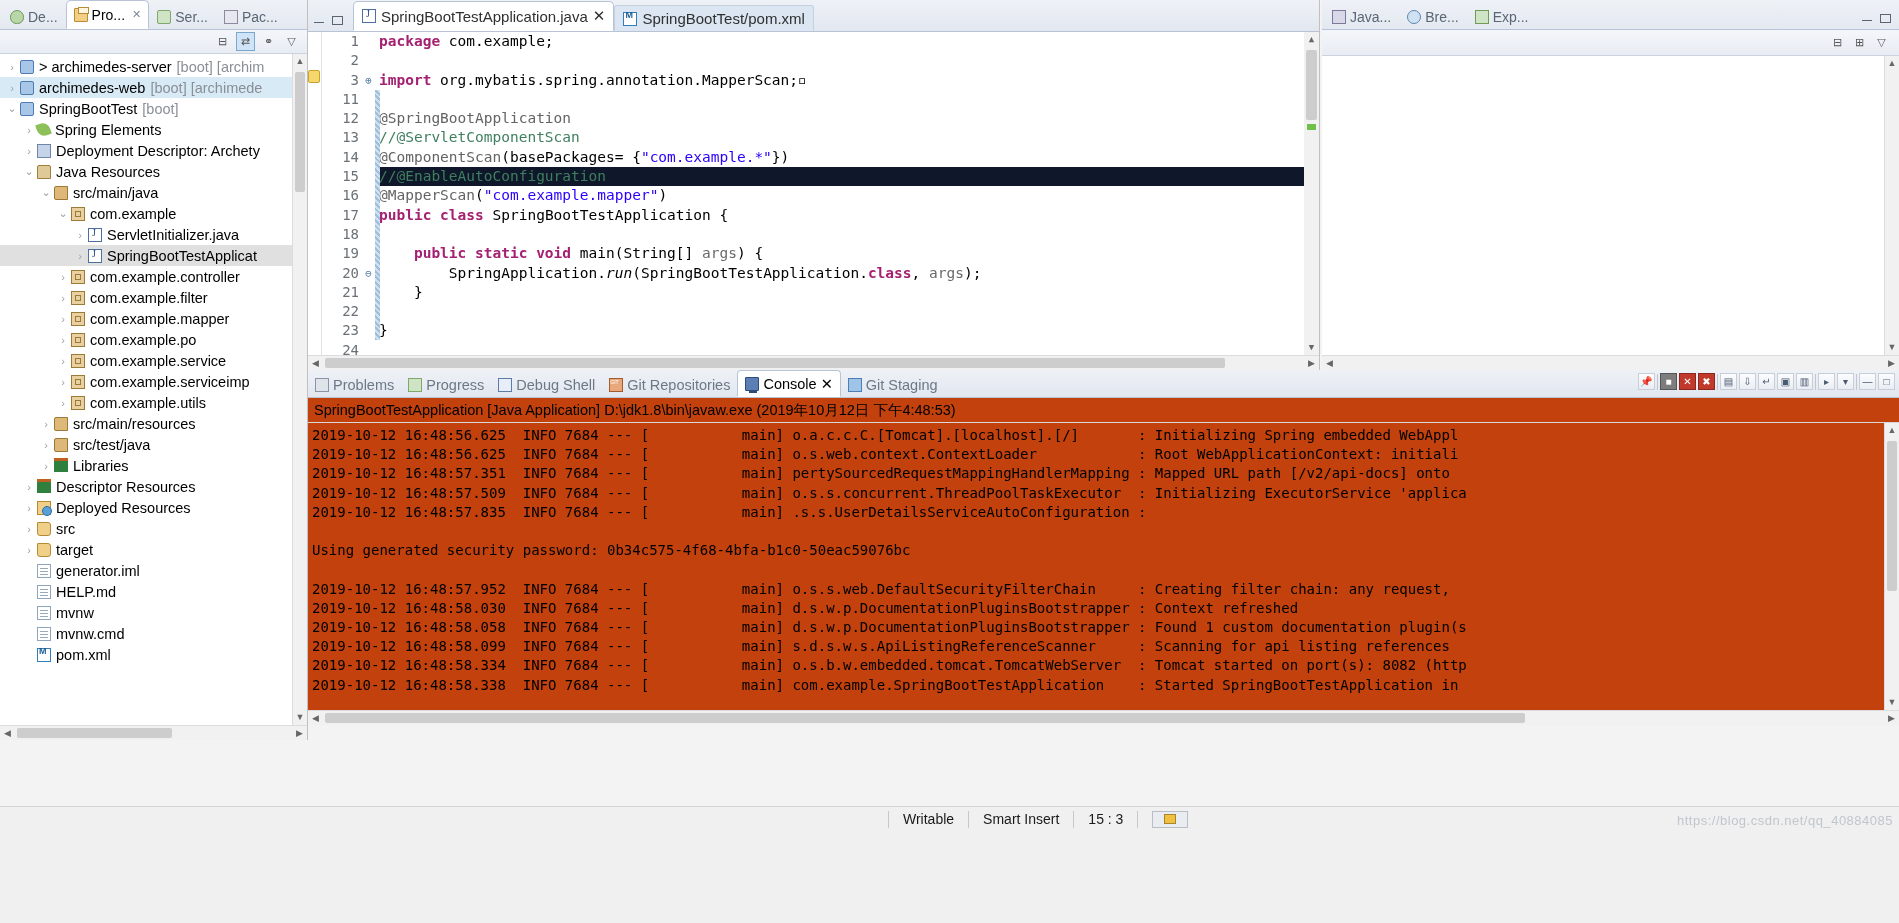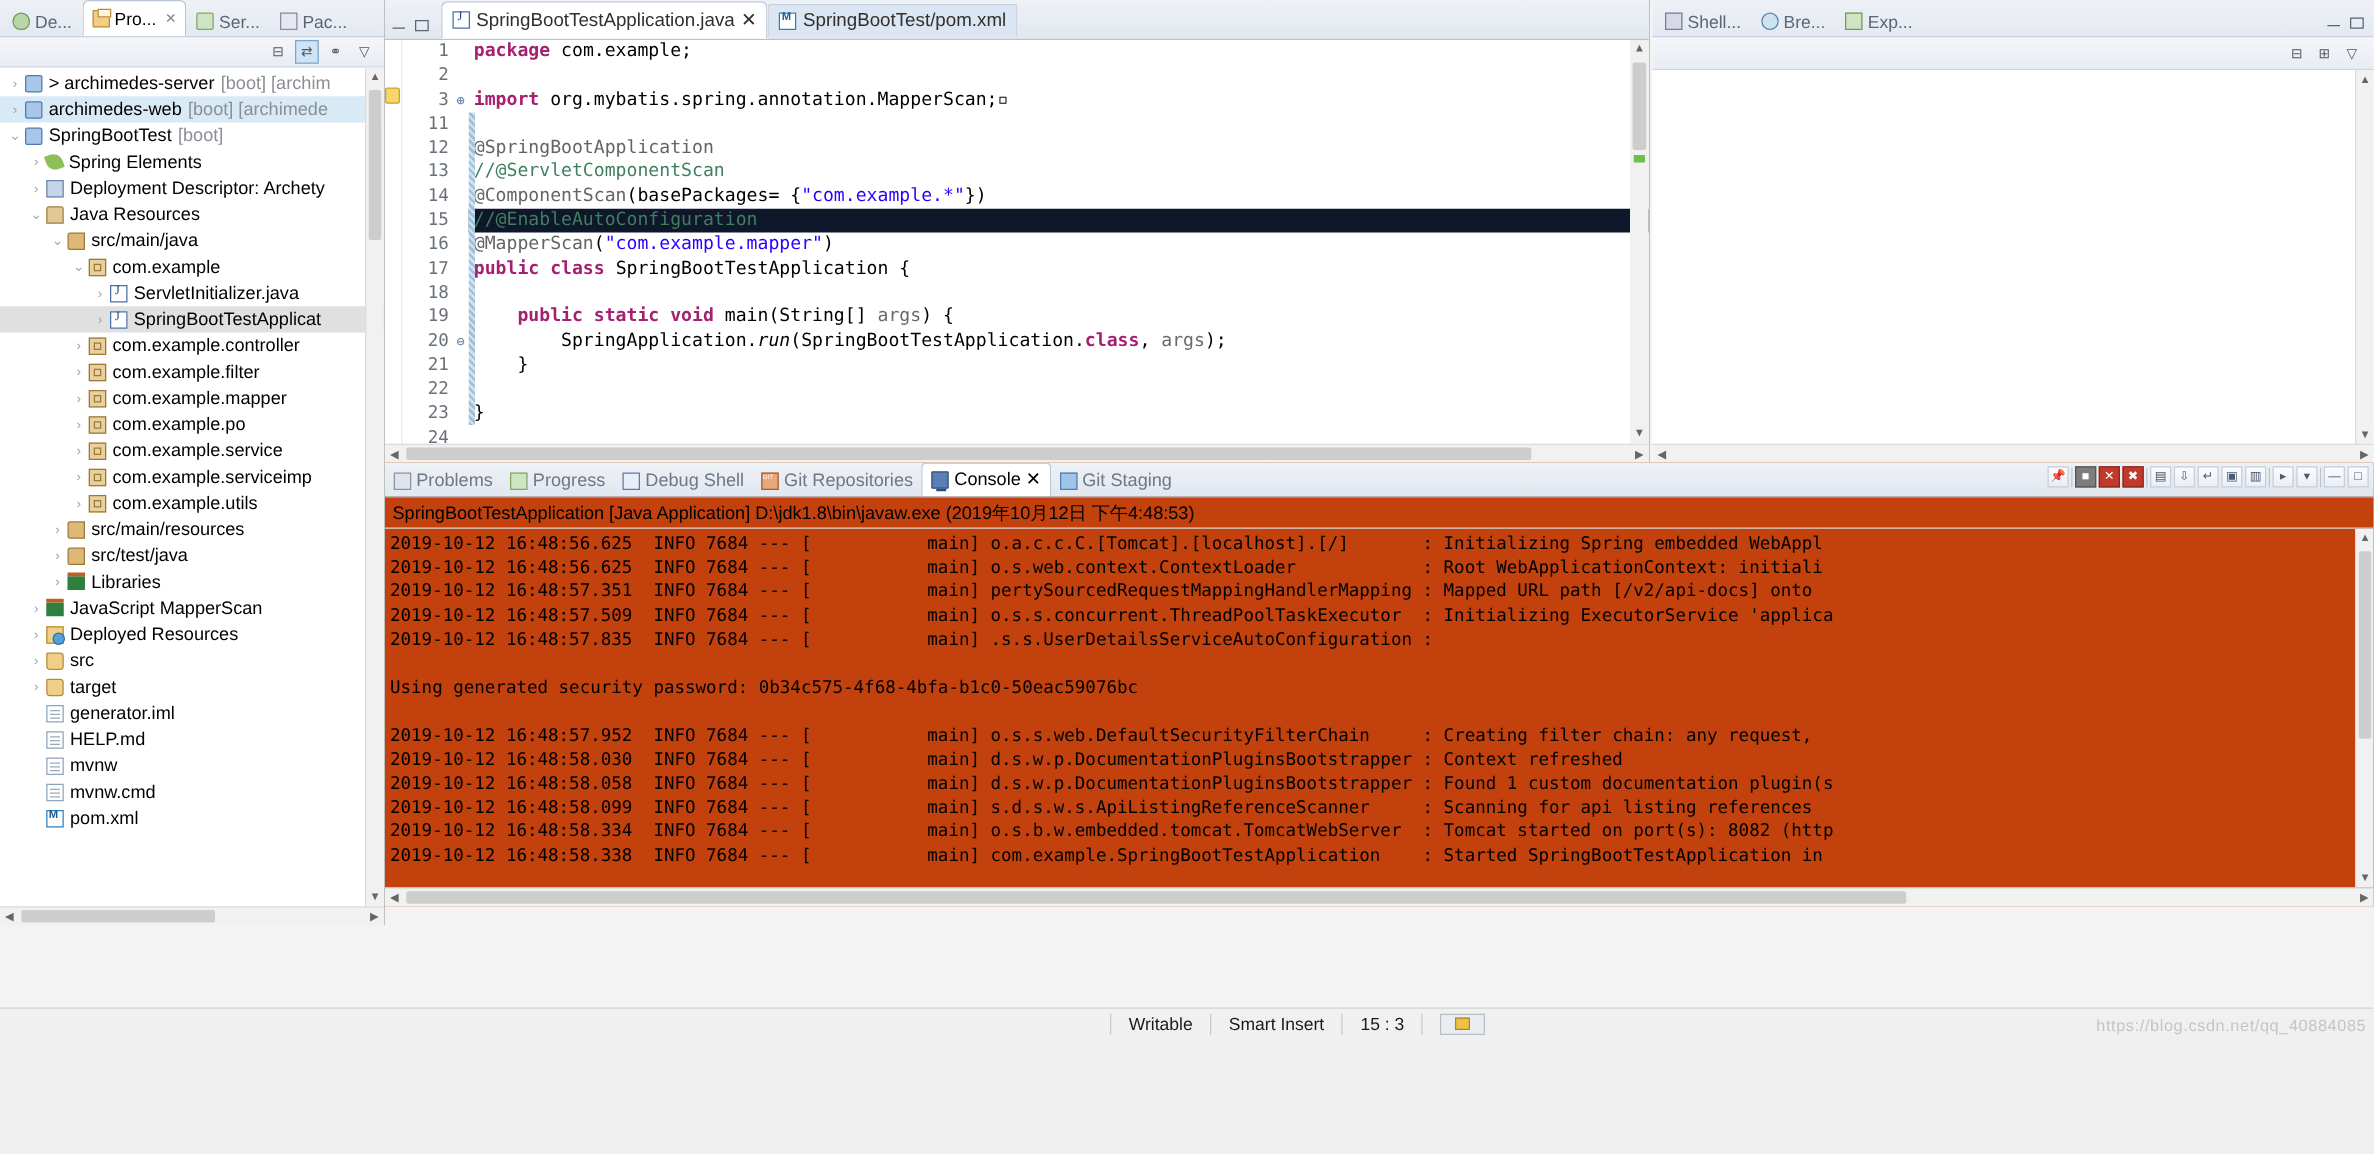--- a/index.html
+++ b/index.html
@@ -296,21 +296,21 @@
           <span class="lbl">src/test/java</span>
         </div>
         <div class="row" style="padding-left: 38px;">
           <span class="arrow">›</span>
           <span class="ic ic-lib"></span>
           <span class="lbl">Libraries</span>
         </div>
         <div class="row" style="padding-left: 21px;">
           <span class="arrow">›</span>
           <span class="ic ic-lib"></span>
-          <span class="lbl">JavaScript MapperScan</span>
+          <span class="lbl">Descriptor Resources</span>
         </div>
         <div class="row" style="padding-left: 21px;">
           <span class="arrow">›</span>
           <span class="ic ic-deploy"></span>
           <span class="lbl">Deployed Resources</span>
         </div>
         <div class="row" style="padding-left: 21px;">
           <span class="arrow">›</span>
           <span class="ic ic-folder"></span>
           <span class="lbl">src</span>
@@ -357,21 +357,21 @@
       <div class="ar" style="right:0">▶</div>
     </div>
   </div>
 
   <div class="editor">
     <div class="editor-head">
       <div class="min-max">
         <span class="mm minimize"></span>
         <span class="mm"></span>
       </div>
-      <div id="editor-tabs" style="display:flex; align-items:center;">
+      <div id="editor-tabs" style="display:flex; align-items:flex-end;">
           <div class="etab active">
             <span class="ic ic-java"></span>
             <span>SpringBootTestApplication.java</span>
             <span class="x">✕</span>
           </div>
           <div class="etab inactive">
             <span class="ic ic-xml"></span>
             <span>SpringBootTest/pom.xml</span>
           </div>
         </div>
@@ -448,21 +448,21 @@
       <div class="ar" style="left:0">◀</div>
       <div class="thumb" style="left:17px; width:900px;"></div>
       <div class="ar" style="right:0">▶</div>
     </div>
   </div>
 
   <div class="rightpanel">
     <div class="tabstrip" id="right-tabs">
       <div class="tab">
           <span class="ic ic-var"></span>
-          <span>Shell...</span>
+          <span>Java...</span>
         </div>
         <div class="tab">
           <span class="ic ic-brk"></span>
           <span>Bre...</span>
         </div>
         <div class="tab">
           <span class="ic ic-exp"></span>
           <span>Exp...</span>
         </div>
         <div style="margin-left:auto; display:flex; align-items:center; gap:8px; padding:0 8px 6px 0;">

